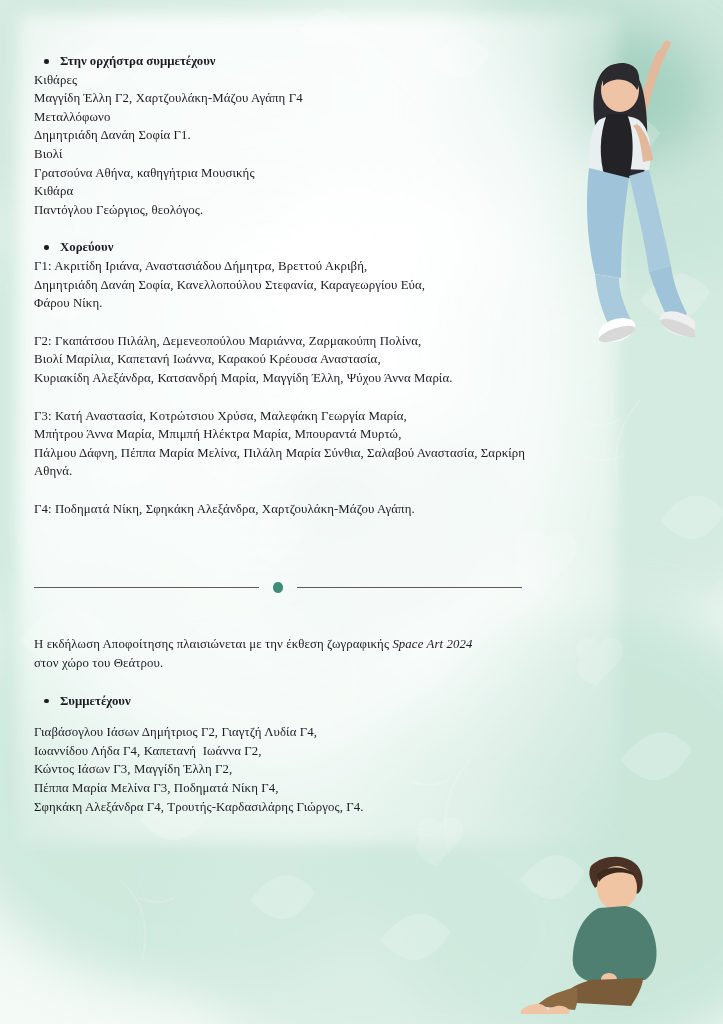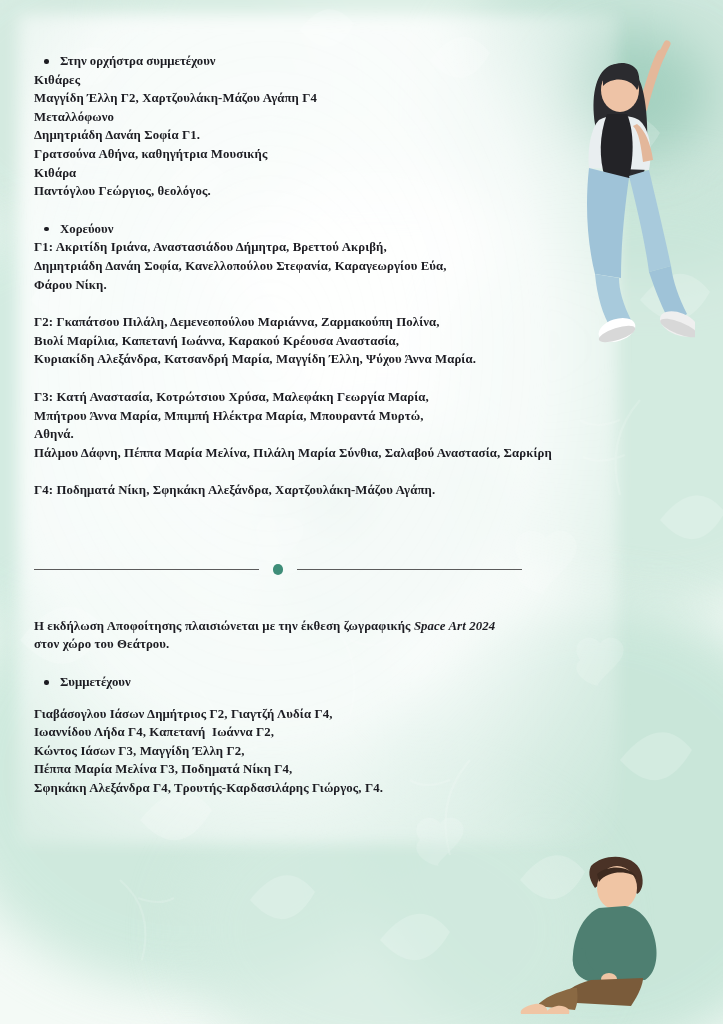--- a/index.html
+++ b/index.html
@@ -49,21 +49,21 @@
   
   .content {
     position: absolute;
     left: 0; top: 0;
     width: 608px;
     padding: 52px 46px 0 34px;
   }
   .block { margin: 0 0 0 0; }
   .line {
     font-size: 12.8px;
-    font-weight: bold;
+    font-weight: normal;
     color: #1c1c22;
     line-height: 18.6px;
     letter-spacing: .1px;
     white-space: pre-wrap;
   }
   .bullet-line {
     font-size: 12.8px;
     font-weight: bold;
     color: #1c1c22;
     line-height: 18.6px;
@@ -215,20 +215,21 @@
 
     <div class="block">
       <div class="bullet-line">
         <span class="dot"></span>
         <span>Στην ορχήστρα συμμετέχουν</span>
       </div>
       <div class="line">Κιθάρες</div>
       <div class="line">Μαγγίδη Έλλη Γ2, Χαρτζουλάκη-Μάζου Αγάπη Γ4</div>
       <div class="line">Μεταλλόφωνο</div>
       <div class="line">Δημητριάδη Δανάη Σοφία Γ1.</div>
+      <div class="line">Βιολί</div>
       <div class="line">Γρατσούνα Αθήνα, καθηγήτρια Μουσικής</div>
       <div class="line">Κιθάρα</div>
       <div class="line">Παντόγλου Γεώργιος, θεολόγος.</div>
     </div>
 
     <div class="gap-md"></div>
 
     <div class="block">
       <div class="bullet-line">
         <span class="dot"></span>
@@ -247,22 +248,22 @@
         <div class="line">Γ2: Γκαπάτσου Πιλάλη, Δεμενεοπούλου Μαριάννα, Ζαρμακούπη Πολίνα,</div>
         <div class="line">Βιολί Μαρίλια, Καπετανή Ιωάννα, Καρακού Κρέουσα Αναστασία,</div>
         <div class="line">Κυριακίδη Αλεξάνδρα, Κατσανδρή Μαρία, Μαγγίδη Έλλη, Ψύχου Άννα Μαρία.</div>
       </div>
 
       <div class="gap-md"></div>
 
       <div>
         <div class="line">Γ3: Κατή Αναστασία, Κοτρώτσιου Χρύσα, Μαλεφάκη Γεωργία Μαρία,</div>
         <div class="line">Μπήτρου Άννα Μαρία, Μπιμπή Ηλέκτρα Μαρία, Μπουραντά Μυρτώ,</div>
+        <div class="line">Πάλμου Δάφνη, Πέππα Μαρία Μελίνα, Πιλάλη Μαρία Σύνθια, Σαλαβού Αναστασία, Σαρκίρη</div>
         <div class="line">Αθηνά.</div>
-        <div class="line">Πάλμου Δάφνη, Πέππα Μαρία Μελίνα, Πιλάλη Μαρία Σύνθια, Σαλαβού Αναστασία, Σαρκίρη</div>
       </div>
 
       <div class="gap-md"></div>
 
       <div>
         <div class="line">Γ4: Ποδηματά Νίκη, Σφηκάκη Αλεξάνδρα, Χαρτζουλάκη-Μάζου Αγάπη.</div>
       </div>
     </div>
 
     <div class="divider">

